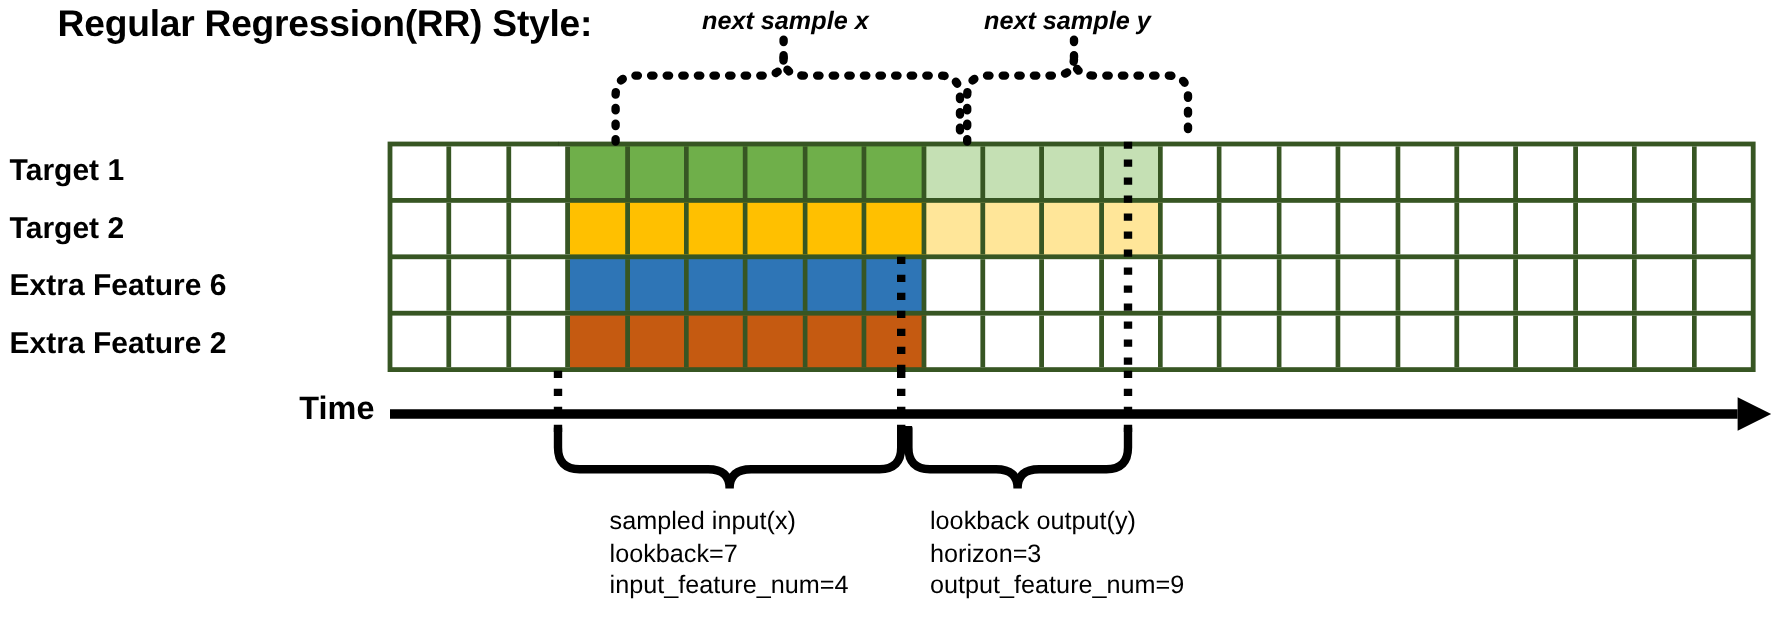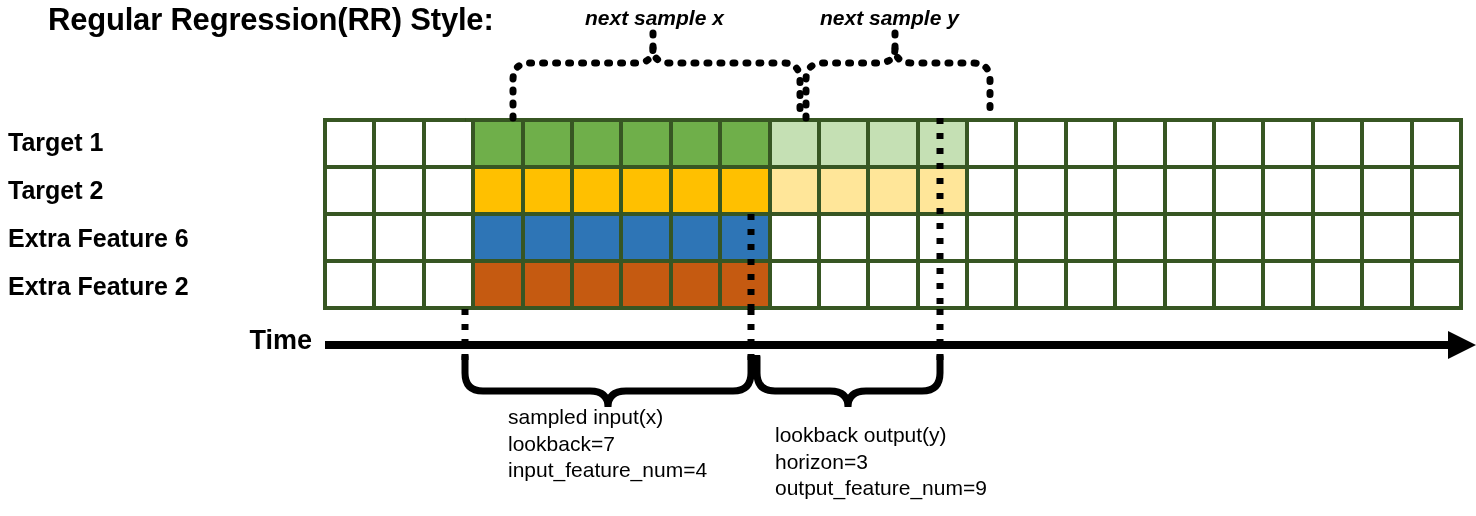--- a/index.html
+++ b/index.html
@@ -272,21 +272,21 @@
 
     <g fill="none" stroke="#000000" stroke-width="7" stroke-linecap="round">
       <path d="M465,2 L465,18 Q465,36 483,36 L590,36 Q608,36 608,52 Q608,36 626,36 L733,36 Q751,36 751,18 L751,2"></path>
     </g>
 
     <g fill="none" stroke="#000000" stroke-width="7" stroke-linecap="round">
       <path d="M757,2 L757,18 Q757,36 775,36 L830,36 Q848,36 848,52 Q848,36 866,36 L922,36 Q940,36 940,18 L940,2"></path>
     </g>
   </svg>
 
-  <div class="abs bottom-note" style="left:508px; top:404px;">
+  <div class="abs bottom-note" style="left:508px; top:422px;">
     <div>sampled input(x)</div>
     <div>lookback=7</div>
     <div>input_feature_num=4</div>
   </div>
   <div class="abs bottom-note" style="left:775px; top:422px;">
     <div>lookback output(y)</div>
     <div>horizon=3</div>
     <div>output_feature_num=9</div>
   </div>
 

